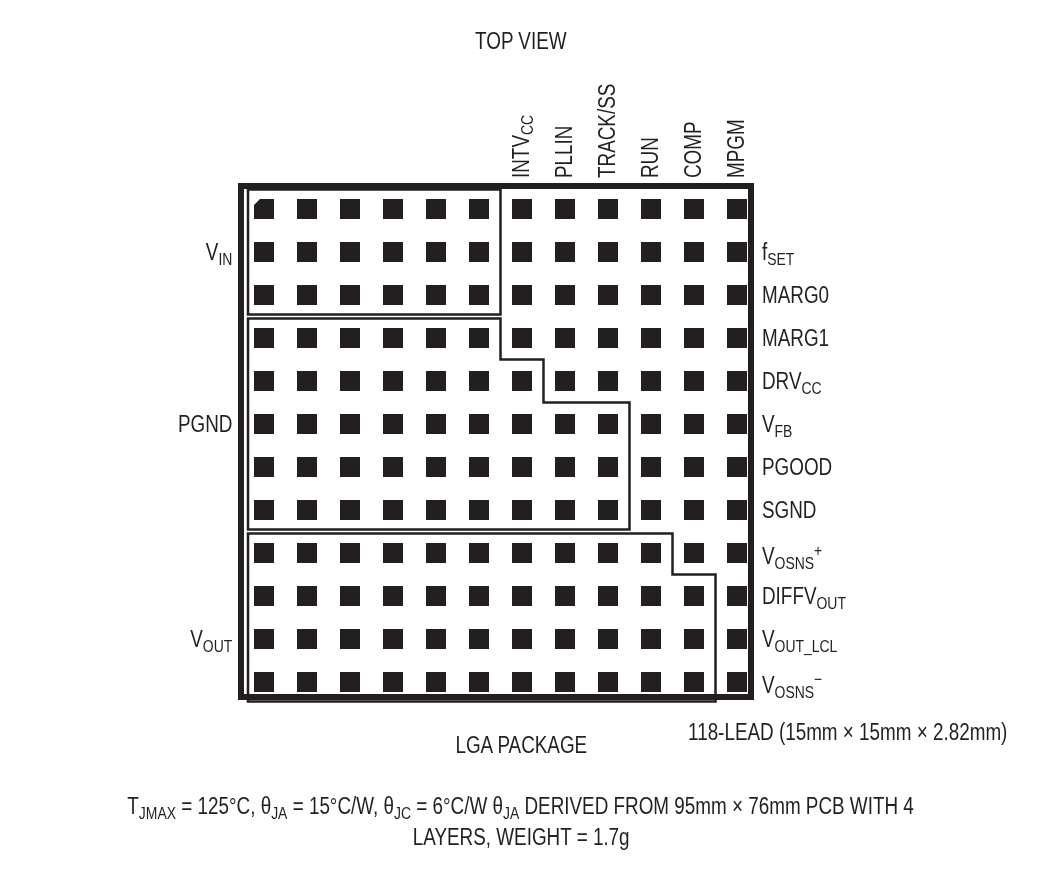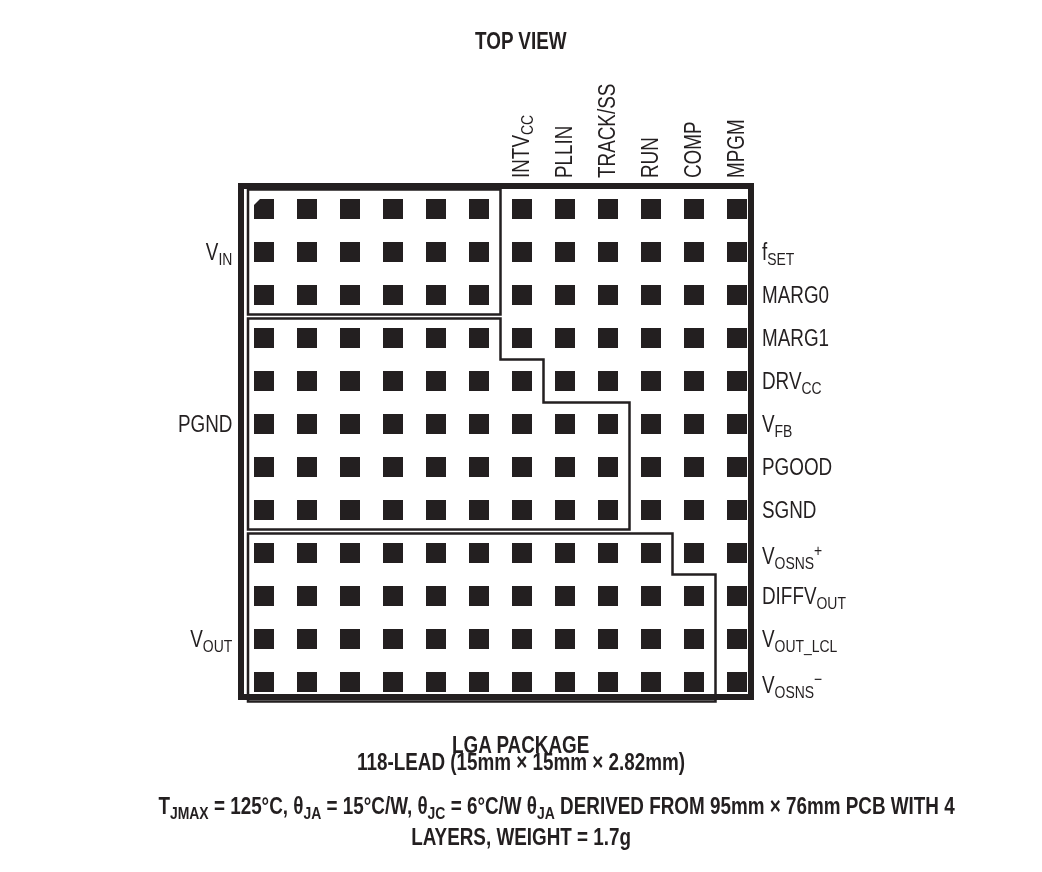--- a/index.html
+++ b/index.html
@@ -2,21 +2,21 @@
 <html><head>
 <meta charset="utf-8">
 <style>
   html,body{margin:0;padding:0;background:#fff;}
   body{width:1042px;height:872px;position:relative;overflow:hidden;font-family:"Liberation Sans",sans-serif;color:#231f20;}
   .lbl{position:absolute;font-family:"Liberation Sans",sans-serif;font-size:23px;color:#231f20;white-space:nowrap;transform:scaleX(0.82);transform-origin:left center;line-height:1;}
   .lbl sub,.lbl sup{font-size:17px;}
   .lbl sub{vertical-align:-5px;}
   .lbl sup{vertical-align:8px;}
   .rlbl{transform-origin:right center;}
-  .ctr{position:absolute;left:0;width:1042px;text-align:center;font-size:23px;line-height:1;font-weight:bold;}
+  .ctr{position:absolute;left:0;width:1042px;text-align:center;font-size:23px;line-height:1;}
   .ctr span.sq{display:inline-block;transform:scaleX(0.82);transform-origin:center center;white-space:nowrap;}
   .ctr sub{font-size:17px;vertical-align:-5px;}
   .vlabel{position:absolute;font-size:23px;white-space:nowrap;transform:rotate(-90deg) scaleX(0.82);transform-origin:left top;line-height:1;}
   .vlabel sub{font-size:17px;vertical-align:-4px;}
   #diagram{position:absolute;left:0;top:0;width:1042px;height:872px;}
 </style>
 </head>
 <body>
 
 <div class="ctr" style="top:30px;"><span class="sq">TOP VIEW</span></div>
@@ -189,15 +189,15 @@
     <div class="lbl" style="left: 762px; top: 542px;">V<sub>OSNS</sub><sup>+</sup></div>
     <div class="lbl" style="left: 762px; top: 585px;">DIFFV<sub>OUT</sub></div>
     <div class="lbl" style="left: 762px; top: 628px;">V<sub>OUT_LCL</sub></div>
     <div class="lbl" style="left: 762px; top: 671px;">V<sub>OSNS</sub><sup>−</sup></div>
     <div class="lbl rlbl" style="right: 810px; top: 241px;">V<sub>IN</sub></div>
     <div class="lbl rlbl" style="right: 810px; top: 413px;">PGND</div>
     <div class="lbl rlbl" style="right: 810px; top: 628px;">V<sub>OUT</sub></div>
   </div>
 
 <div class="ctr" style="top:714px;margin-top:20px;"><span class="sq">LGA PACKAGE</span></div>
-<div class="ctr" style="top:751px;"><span class="sq">118-LEAD (15mm × 15mm × 2.82mm)</span></div>
-<div class="ctr" style="top:795px;text-align:right;"><span class="sq" id="thermal1">T<sub>JMAX</sub> = 125°C, θ<sub>JA</sub> = 15°C/W, θ<sub>JC</sub> = 6°C/W  θ<sub>JA</sub> DERIVED FROM 95mm × 76mm PCB WITH 4</span></div>
+<div class="ctr" style="top:721px;text-align:right;"><span class="sq">118-LEAD (15mm × 15mm × 2.82mm)</span></div>
+<div class="ctr" style="top:795px;"><span class="sq" id="thermal1">T<sub>JMAX</sub> = 125°C, θ<sub>JA</sub> = 15°C/W, θ<sub>JC</sub> = 6°C/W  θ<sub>JA</sub> DERIVED FROM 95mm × 76mm PCB WITH 4</span></div>
 <div class="ctr" style="top:826px;"><span class="sq">LAYERS, WEIGHT = 1.7g</span></div>
 
 </body></html>

